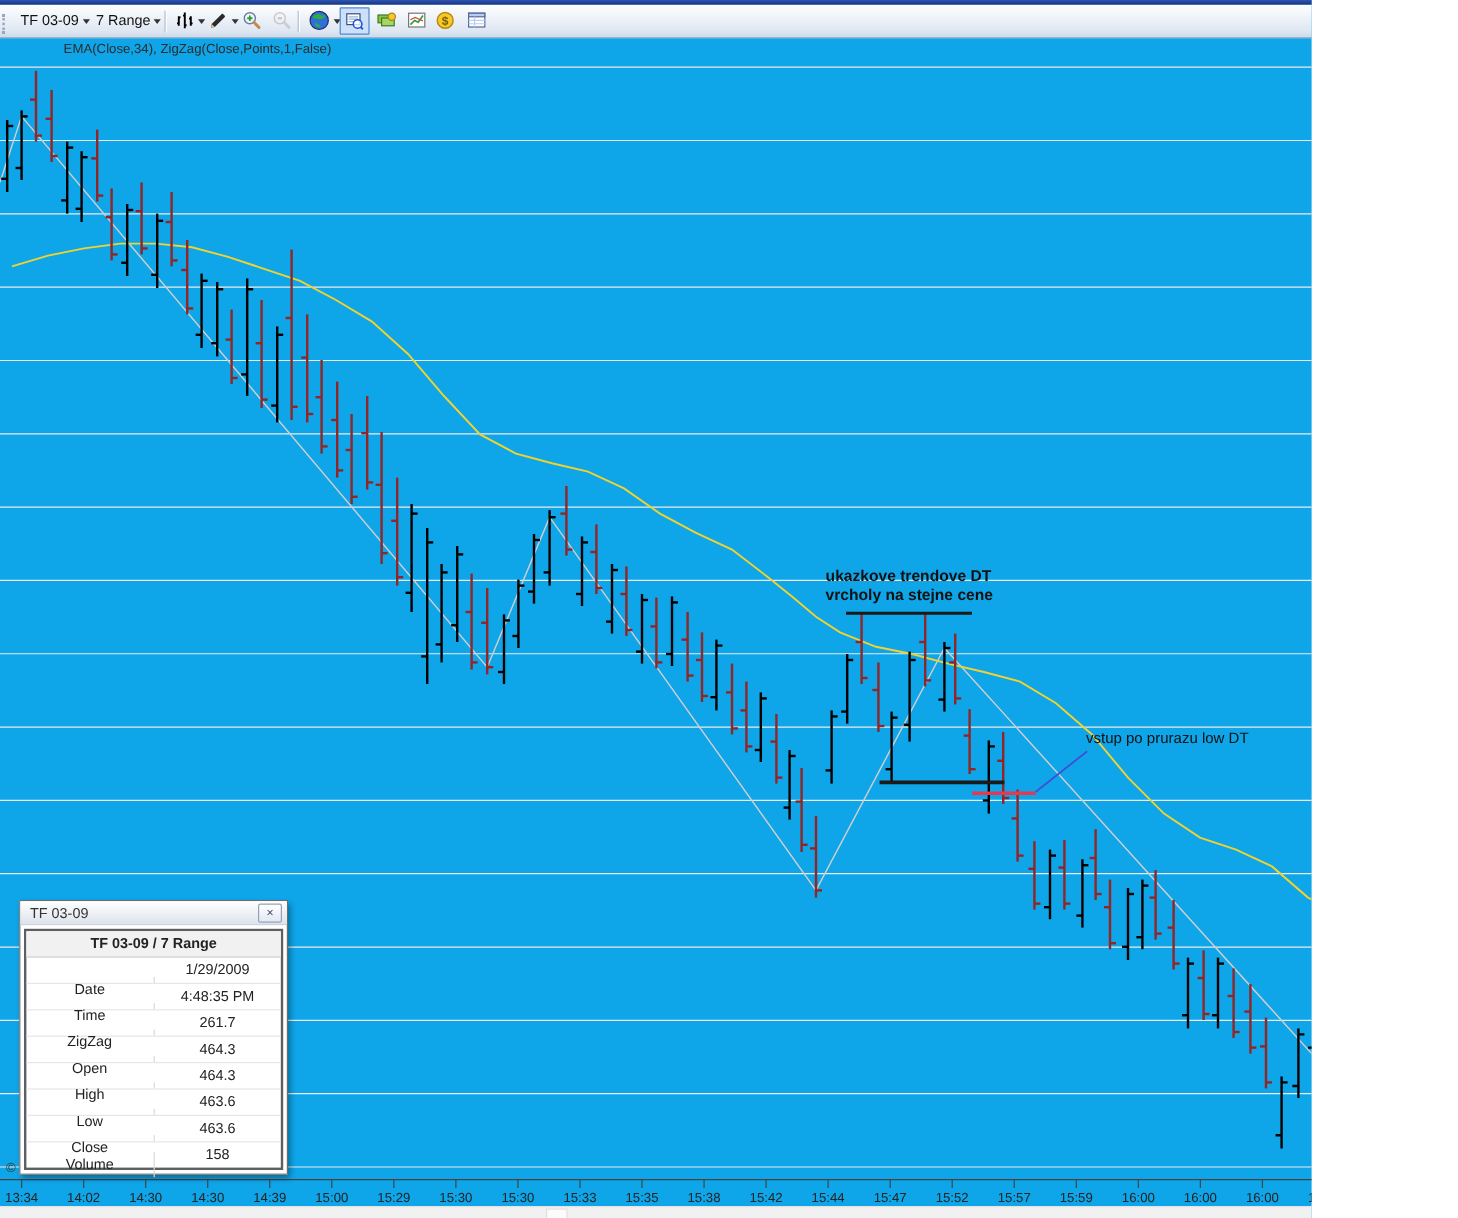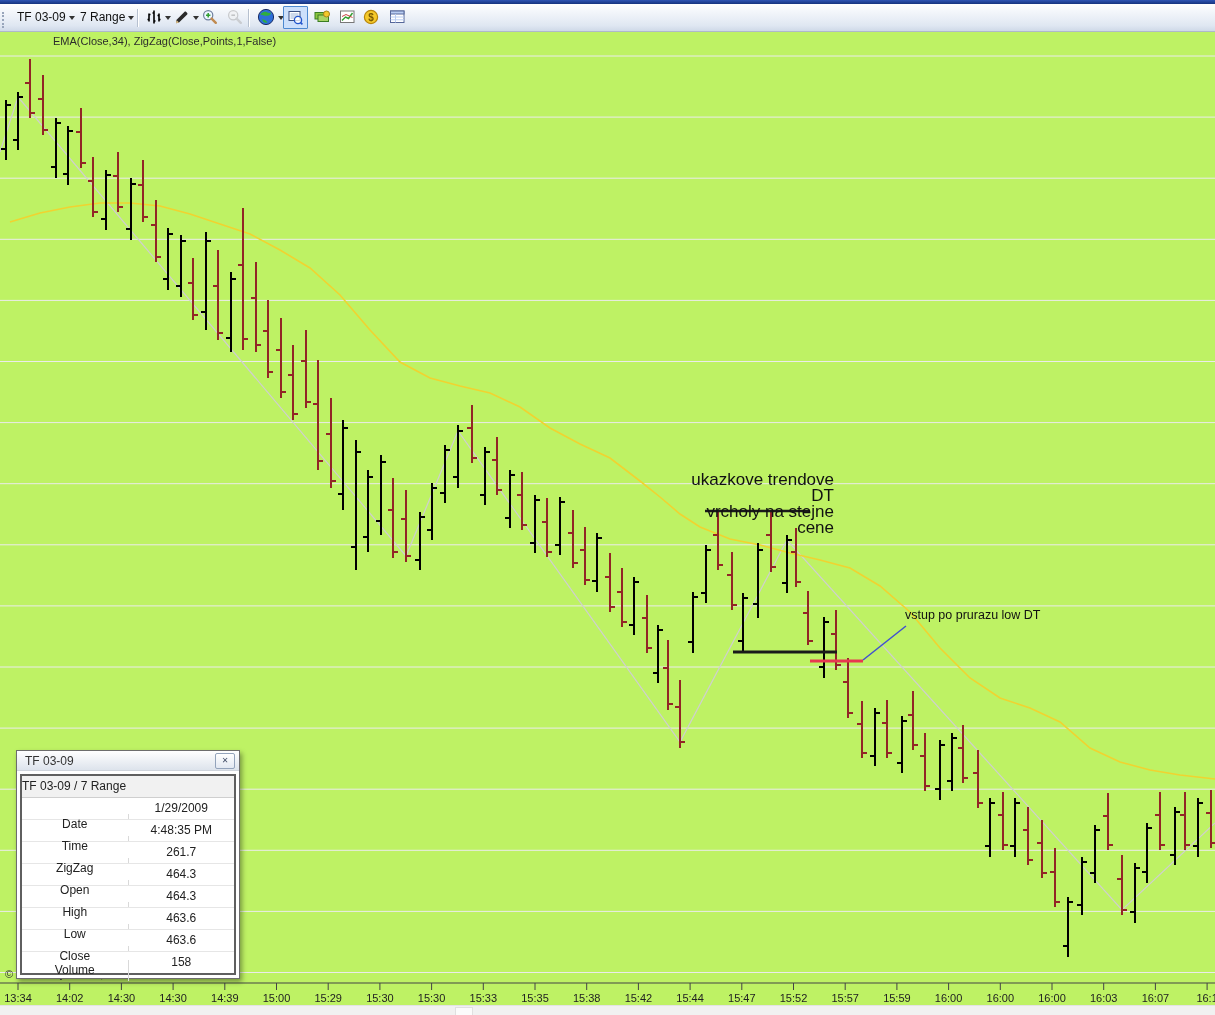--- a/index.html
+++ b/index.html
@@ -1,56 +1,56 @@
 <!DOCTYPE html>
 <html><head>
 <meta charset="utf-8">
 <style>
   html,body{margin:0;padding:0;background:#fff;}
-  #screen{position:relative;width:1215px;height:1015px;overflow:hidden;background:#bef264;
+  #screen{position:relative;width:1093px;height:1015px;overflow:hidden;background:#0ea5e9;
           font-family:"Liberation Sans",sans-serif;-webkit-font-smoothing:antialiased;}
   
   #topstrip{position:absolute;left:0;top:0;width:1215px;height:4px;
             background:linear-gradient(#2f55b4,#16337e);}
   
   #toolbar{position:absolute;left:0;top:4px;width:1215px;height:27px;
            background:linear-gradient(#fefeff,#dfe7f2 80%,#cfd9e8);
            border-bottom:1px solid #aeb9ca;z-index:6;}
   .grip{position:absolute;left:2px;top:8px;height:16px;width:3px;border-left:2px dotted #98a5bb;}
   .tbtn{position:absolute;top:1px;height:24px;display:flex;align-items:center;gap:3px;
         padding:0 3px;color:#111;font-size:12px;white-space:nowrap;}
   .tbtn.sel{background:#cde0fb;border:1px solid #4d89d0;border-radius:1px;top:2px;height:21px;}
   .arrow{width:0;height:0;border-left:3.5px solid transparent;border-right:3.5px solid transparent;
          border-top:4px solid #333;margin-top:1px;}
   .tsep{position:absolute;top:5px;width:1px;height:18px;background:#b6c0cf;box-shadow:1px 0 0 #fff;}
   .dim{opacity:.55;}
   
   .charttext{position:absolute;color:#2c2c2c;z-index:3;}
   #indicator-label{left:5px;top:35px;font-size:11px;padding-left:48px;}
   #copyright{left:5px;top:968px;font-size:11px;color:#333;}
-  #anno-dt{left:688px;top:472px;width:146px;text-align:right;font-size:17px;line-height:16px;color:#111;}
+  #anno-dt{left:688px;top:472px;width:146px;text-align:left;font-size:13px;line-height:16px;color:#111;font-weight:bold;}
   #anno-entry{left:905px;top:608px;font-size:12.5px;color:#111;}
   
   #chart{position:absolute;left:0;top:0;z-index:1;}
   #chart text{font-family:"Liberation Sans",sans-serif;}
   
   #bottomstrip{position:absolute;left:0;top:1005px;width:1215px;height:10px;background:#f1f1f1;
                border-top:1px solid #e3e3e3;z-index:2;}
   #bottomthumb{position:absolute;left:455px;top:1px;width:16px;height:8px;background:#fbfbfb;border:1px solid #e0e0e0;}
   
   #popup{position:absolute;left:16px;top:750px;width:222px;z-index:8;background:#fff;
          border:1px solid #6d6d6d;box-shadow:2px 3px 5px rgba(0,0,0,.38);font-size:12px;color:#222;}
   #popup-titlebar{height:19px;background:linear-gradient(#ffffff,#dde3ec);display:flex;
                   align-items:center;padding:0 4px 0 8px;border-bottom:1px solid #cfd4dc;}
   #popup-title{flex:1;font-size:12px;color:#333;}
   #popup-close{width:18px;height:14px;border:1px solid #93a3bb;border-radius:2px;
                background:linear-gradient(#ffffff,#e2e8f2);display:flex;align-items:center;
                justify-content:center;font-size:8px;color:#44506a;line-height:1;}
   #popup-table{margin:3px;border:2px solid #5f5f5f;background:#fff;}
-  #dw-header{height:21px;line-height:21px;text-align:left;background:#f1f1f1;border-bottom:1px solid #cfcfcf;}
+  #dw-header{height:21px;line-height:21px;text-align:center;background:#f1f1f1;border-bottom:1px solid #cfcfcf;font-weight:bold;}
   .dw-row{display:flex;height:21px;line-height:21px;border-bottom:1px solid #e6e6e6;}
   .dw-row:last-child{border-bottom:none;align-items:center;}
   .dw-label{width:50%;text-align:center;border-right:1px solid #d9d9d9;margin-top:16px;}
   .dw-value{width:50%;text-align:center;}
   .icon{display:block;}
 </style>
 </head>
 <body>
 
 <div id="screen">

